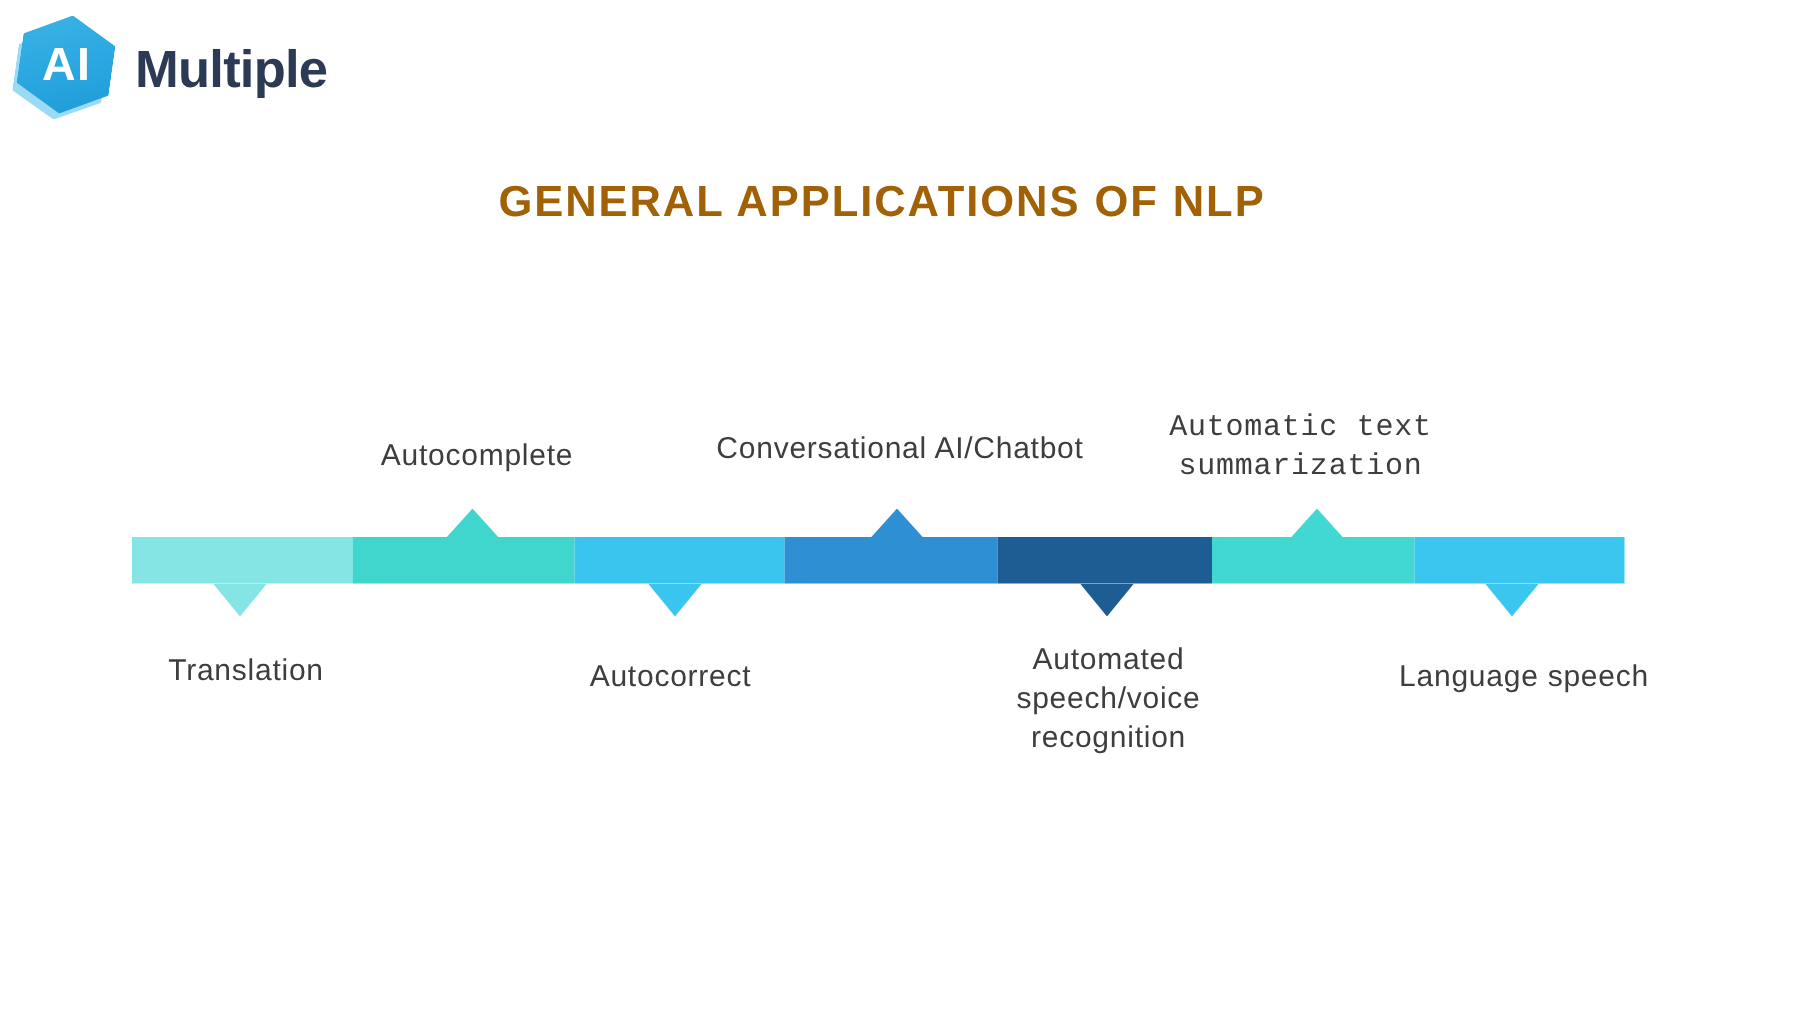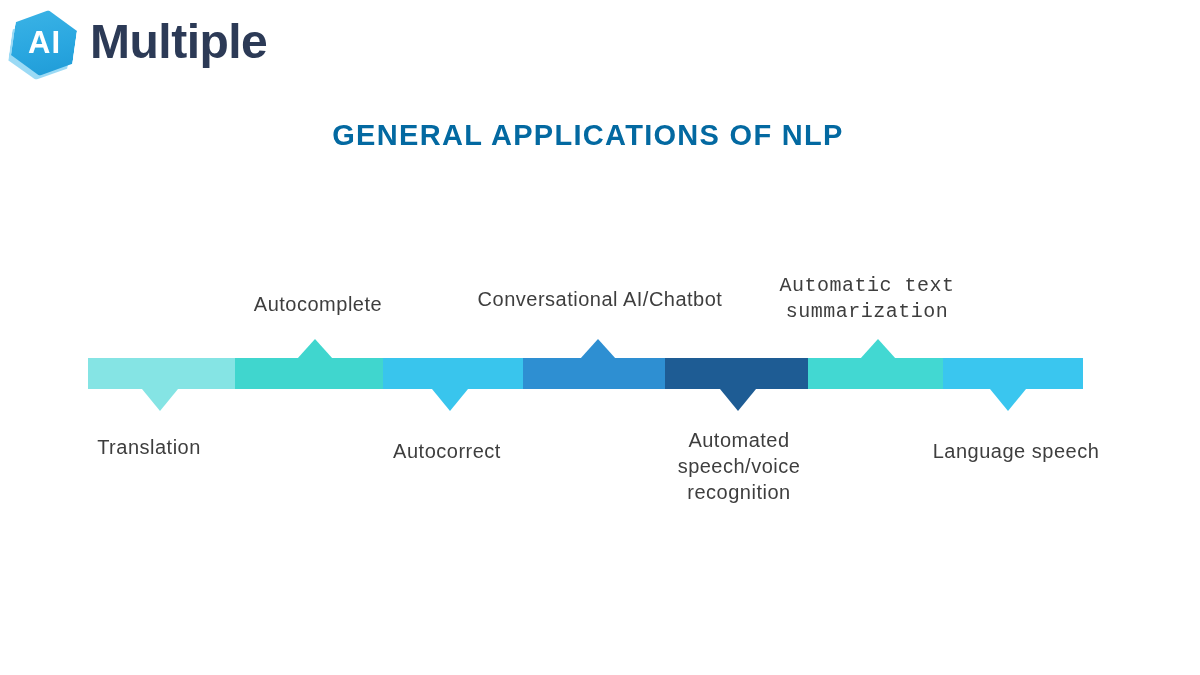--- a/index.html
+++ b/index.html
@@ -28,22 +28,22 @@
     left: 3px; top: 2px; width: 62px; height: 66px;
     transform: rotate(8deg);
     background: linear-gradient(160deg, #3cb4e6 0%, #2aa7e0 55%, #1e9ad6 100%);
     display: flex; align-items: center; justify-content: center;
   }
   .hex-label {
     color: #ffffff; font-weight: bold; font-size: 31px; letter-spacing: 1px;
     transform: rotate(-8deg);
   }
   .brand {
-    position: absolute; left: 80px; top: 6px;
-    font-size: 48px; font-weight: bold; letter-spacing: -0.5px;
+    position: absolute; left: 80px; top: 19px;
+    font-size: 35px; font-weight: bold; letter-spacing: -0.5px;
   }
 
   
   .title {
     position: absolute; top: 119px; left: 588px;
     transform: translateX(-50%);
     white-space: nowrap;
     font-size: 29px; font-weight: bold; letter-spacing: 1.3px;
   }
 
@@ -76,21 +76,21 @@
 
   
   .lbl {
     position: absolute;
     transform: translateX(-50%);
     white-space: pre-line;
     text-align: center;
     font-size: 20px; line-height: 26px;
     color: #3e3e3e; letter-spacing: 0.5px;
   }
-  .lbl-translation   { left: 149px;  top: 434px; }
+  .lbl-translation   { left: 164px;  top: 434px; }
   .lbl-autocorrect   { left: 318px;  top: 291px; }
   .lbl-autocomplete  { left: 447px;  top: 438px; }
   .lbl-conversational{ left: 600px;  top: 286px; }
   .lbl-speech        { left: 739px;  top: 427px; }
   .lbl-summarization { left: 867px;  top: 273px; font-family: Liberation Mono, monospace; }
   .lbl-language      { left: 1016px; top: 438px; }
 </style>
 </head>
 <body>
 
@@ -99,21 +99,21 @@
   <div class="logo">
     <div class="hex-wrap">
       <div class="hex back" style="background-color: rgb(121, 205, 241);"></div>
       <div class="hex front">
         <span class="hex-label">AI</span>
       </div>
     </div>
     <div class="brand" style="color: rgb(44, 58, 86);">Multiple</div>
   </div>
 
-  <div class="title" style="color: #0369a1;">GENERAL APPLICATIONS OF NLP</div>
+  <div class="title" style="color: #a16207;">GENERAL APPLICATIONS OF NLP</div>
 
   <div class="bar">
     <div class="seg s1" style="background-color: rgb(133, 228, 228);"></div>
     <div class="seg s2" style="background-color: rgb(64, 214, 206);"></div>
     <div class="seg s3" style="background-color: rgb(57, 197, 237);"></div>
     <div class="seg s4" style="background-color: rgb(46, 143, 210);"></div>
     <div class="seg s5" style="background-color: rgb(30, 92, 148);"></div>
     <div class="seg s6" style="background-color: rgb(66, 216, 210);"></div>
     <div class="seg s7" style="background-color: rgb(58, 198, 239);"></div>
   </div>

